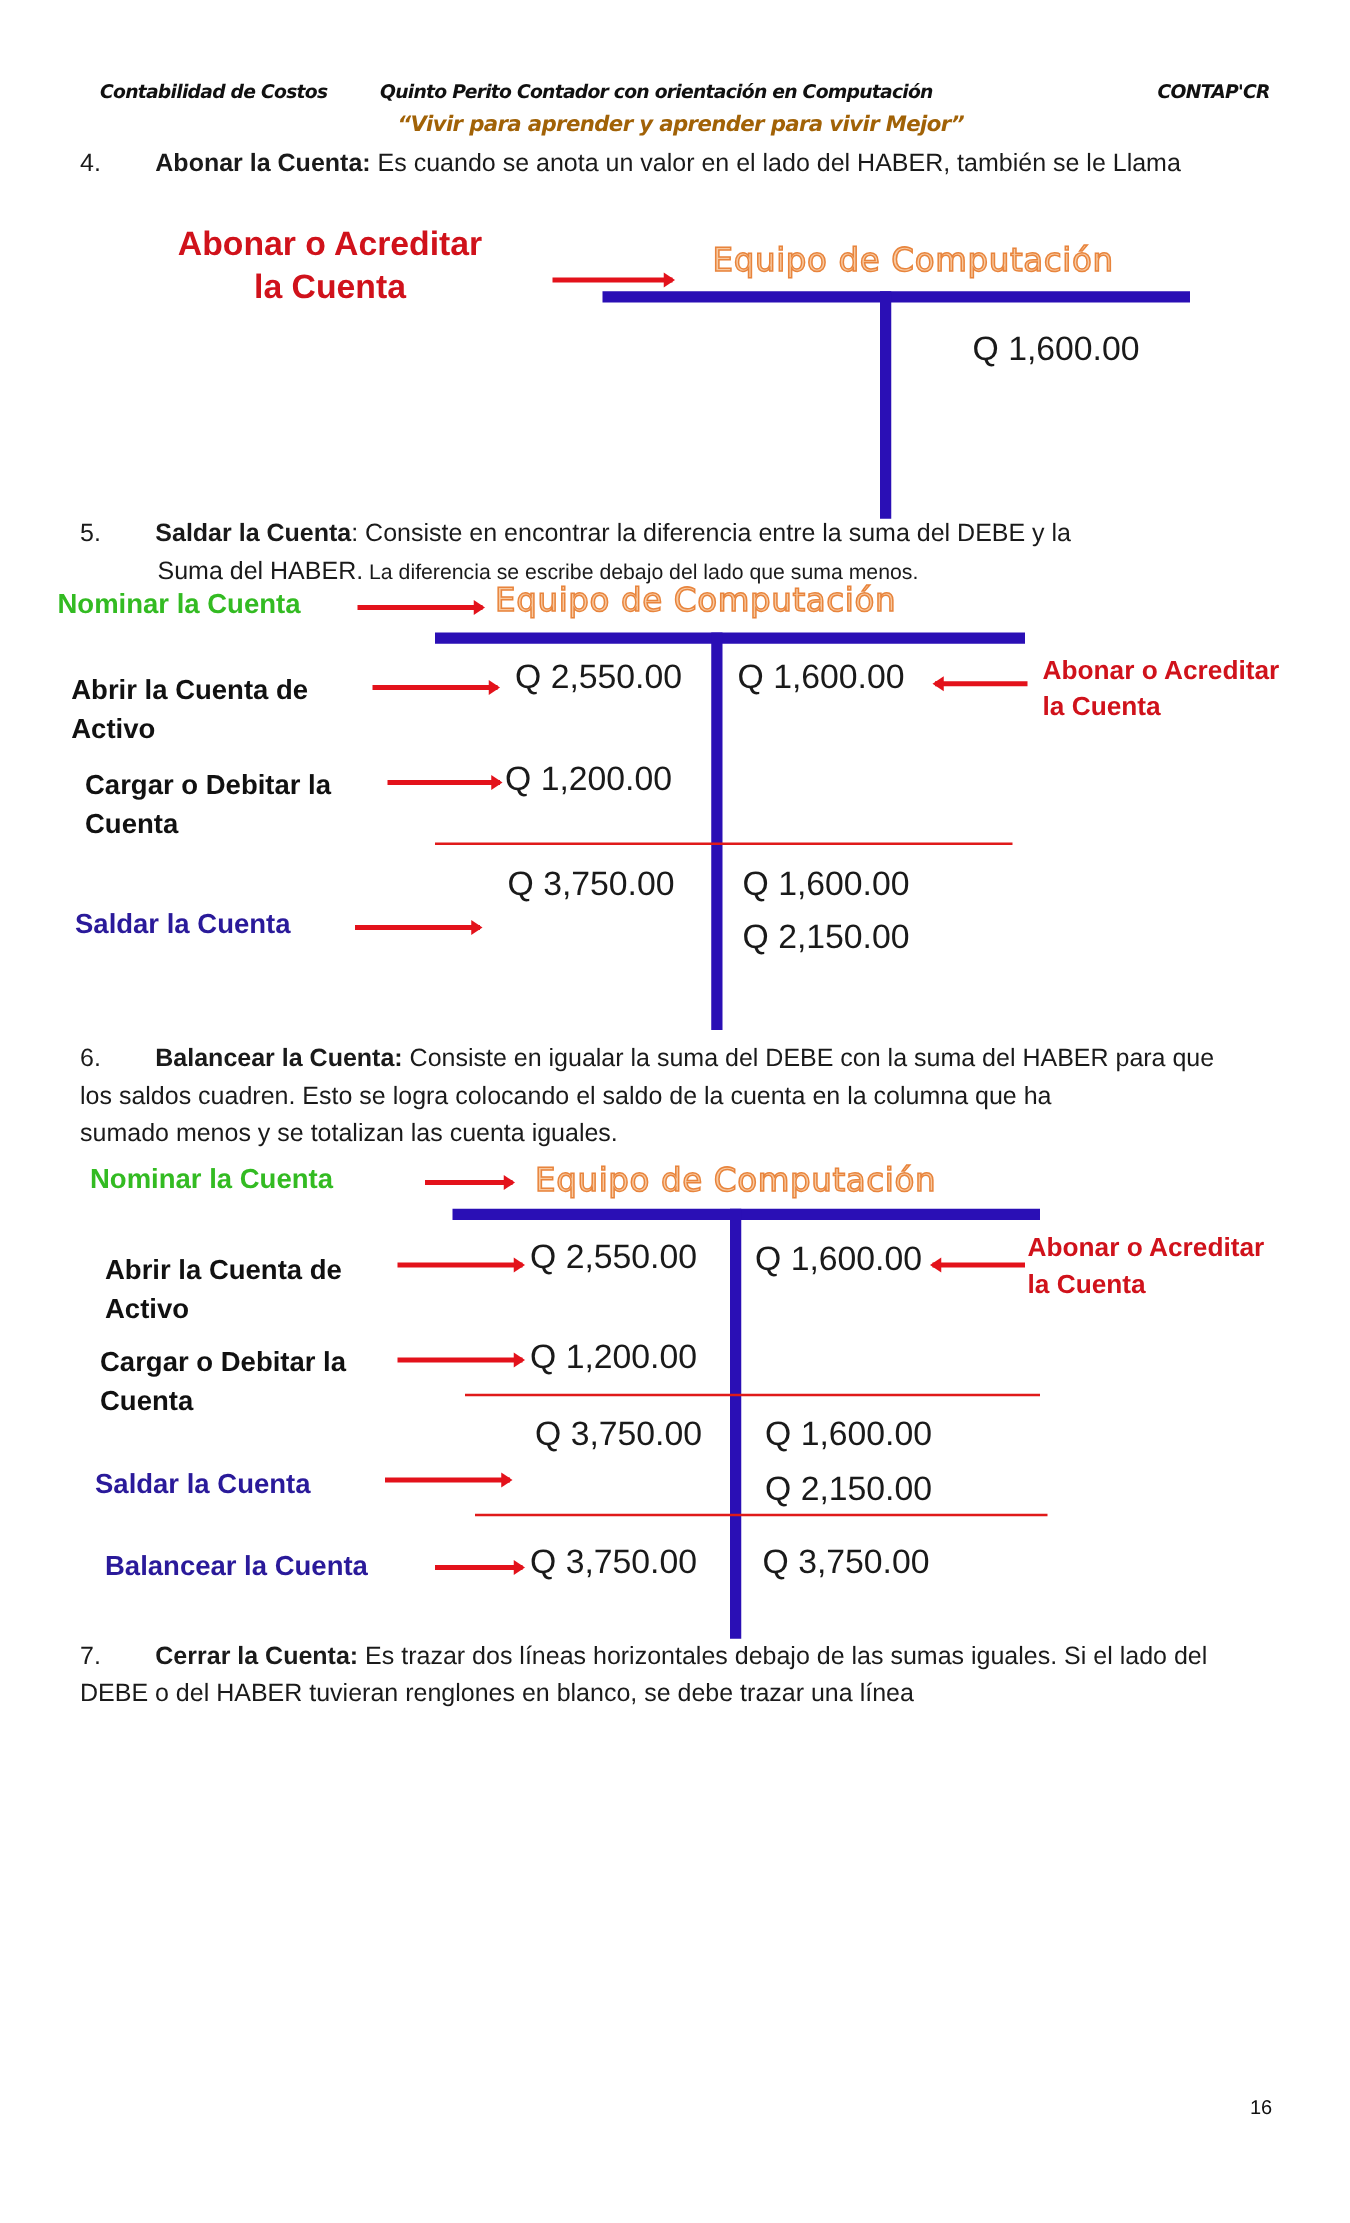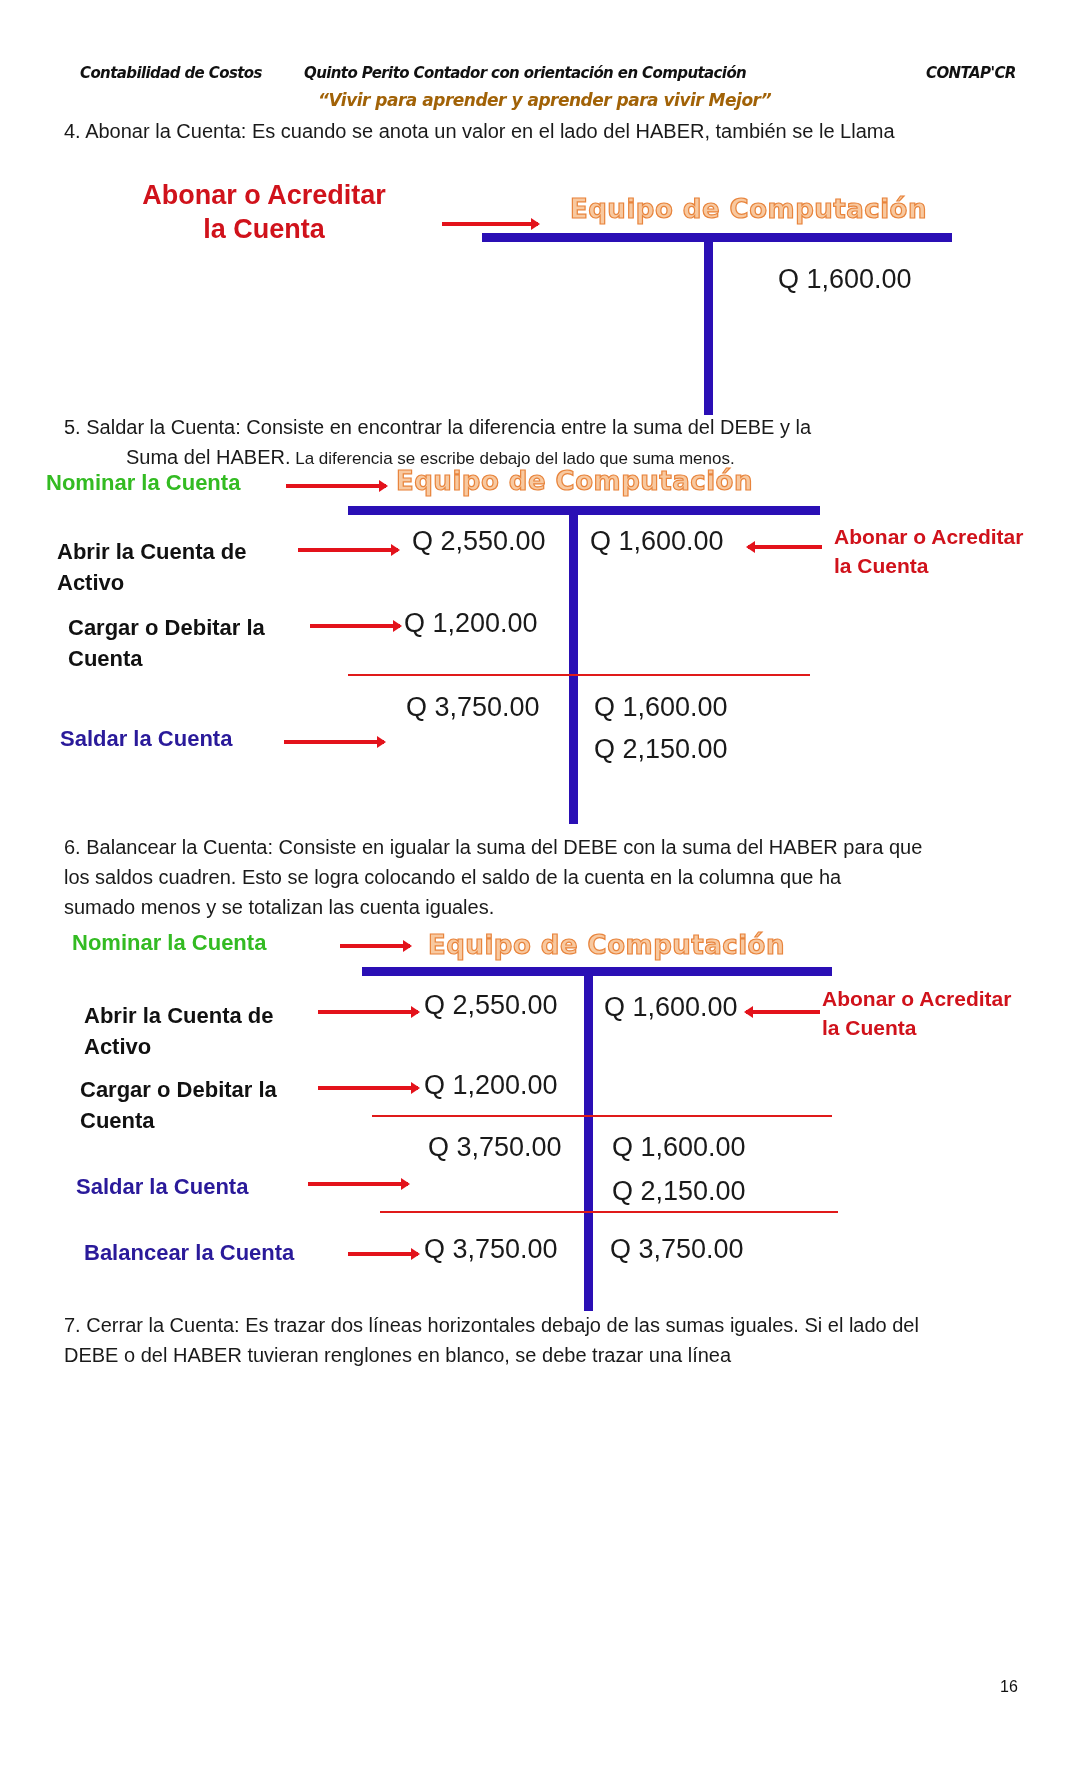--- a/index.html
+++ b/index.html
@@ -2,23 +2,23 @@
 <html><head>
 <meta charset="utf-8">
 <style>
   html, body { margin:0; padding:0; background:#ffffff; }
   body { width:1080px; height:1778px; position:relative; overflow:hidden;
          font-family:"Liberation Sans", "DejaVu Sans", sans-serif; color:#1a1a1a; }
   .abs { position:absolute; }
   .hdr { font-family:"DejaVu Sans", sans-serif; font-weight:bold; font-size:15px; color:#111; letter-spacing:-0.6px; font-style:italic; }
   .motto { font-family:"DejaVu Sans", sans-serif; font-weight:bold; font-size:17px; color:#a16207; font-style:italic; letter-spacing:-0.5px; }
   .para { font-size:20px; line-height:30px; color:#1a1a1a; }
-  .para b { font-weight:normal; }
+  .para b { font-weight:bold;margin-left:38px; }
   .small { font-size:17px; }
-  .acct-title { font-family:"DejaVu Sans", sans-serif; font-weight:bold; font-size:26px;
+  .acct-title { font-family:"DejaVu Sans", sans-serif; font-weight:normal; font-size:26px;
                 color:#f8c9a0; -webkit-text-stroke:1.2px #e8843c; letter-spacing:0.5px; white-space:nowrap; }
   .amt { font-size:27px; color:#1a1a1a; white-space:nowrap; font-family:"Liberation Sans", sans-serif; }
   .lbl-red { color:#d0121b; font-weight:bold; font-size:27px; text-align:center; line-height:34px; }
   .lbl-red-sm { color:#d0121b; font-weight:bold; font-size:21px; line-height:29px; }
   .lbl-green { color:#33bb22; font-weight:bold; font-size:22px; white-space:nowrap; }
   .lbl-black { color:#111; font-weight:bold; font-size:22px; line-height:31px; }
   .lbl-navy { color:#2a1a9a; font-weight:bold; font-size:22px; white-space:nowrap; }
   .bar-h { background:#2a0fb5; height:9px; }
   .bar-v { background:#2a0fb5; width:9px; }
   .rline { background:#e01a1a; height:2px; }

